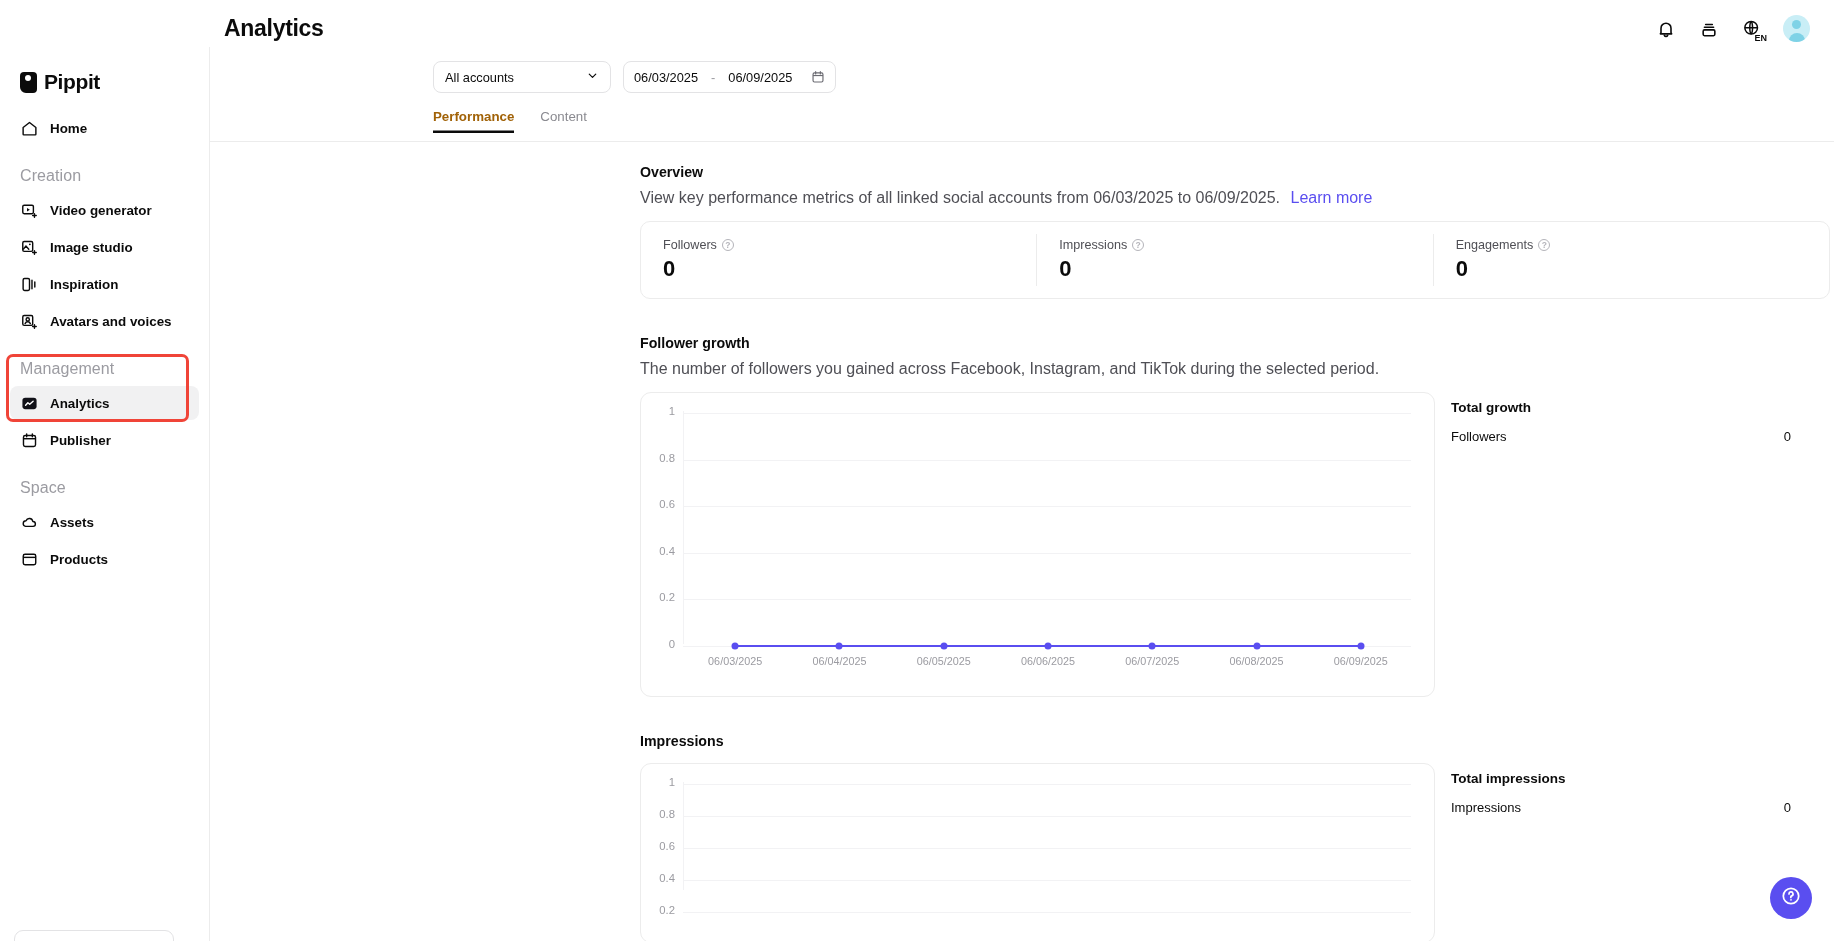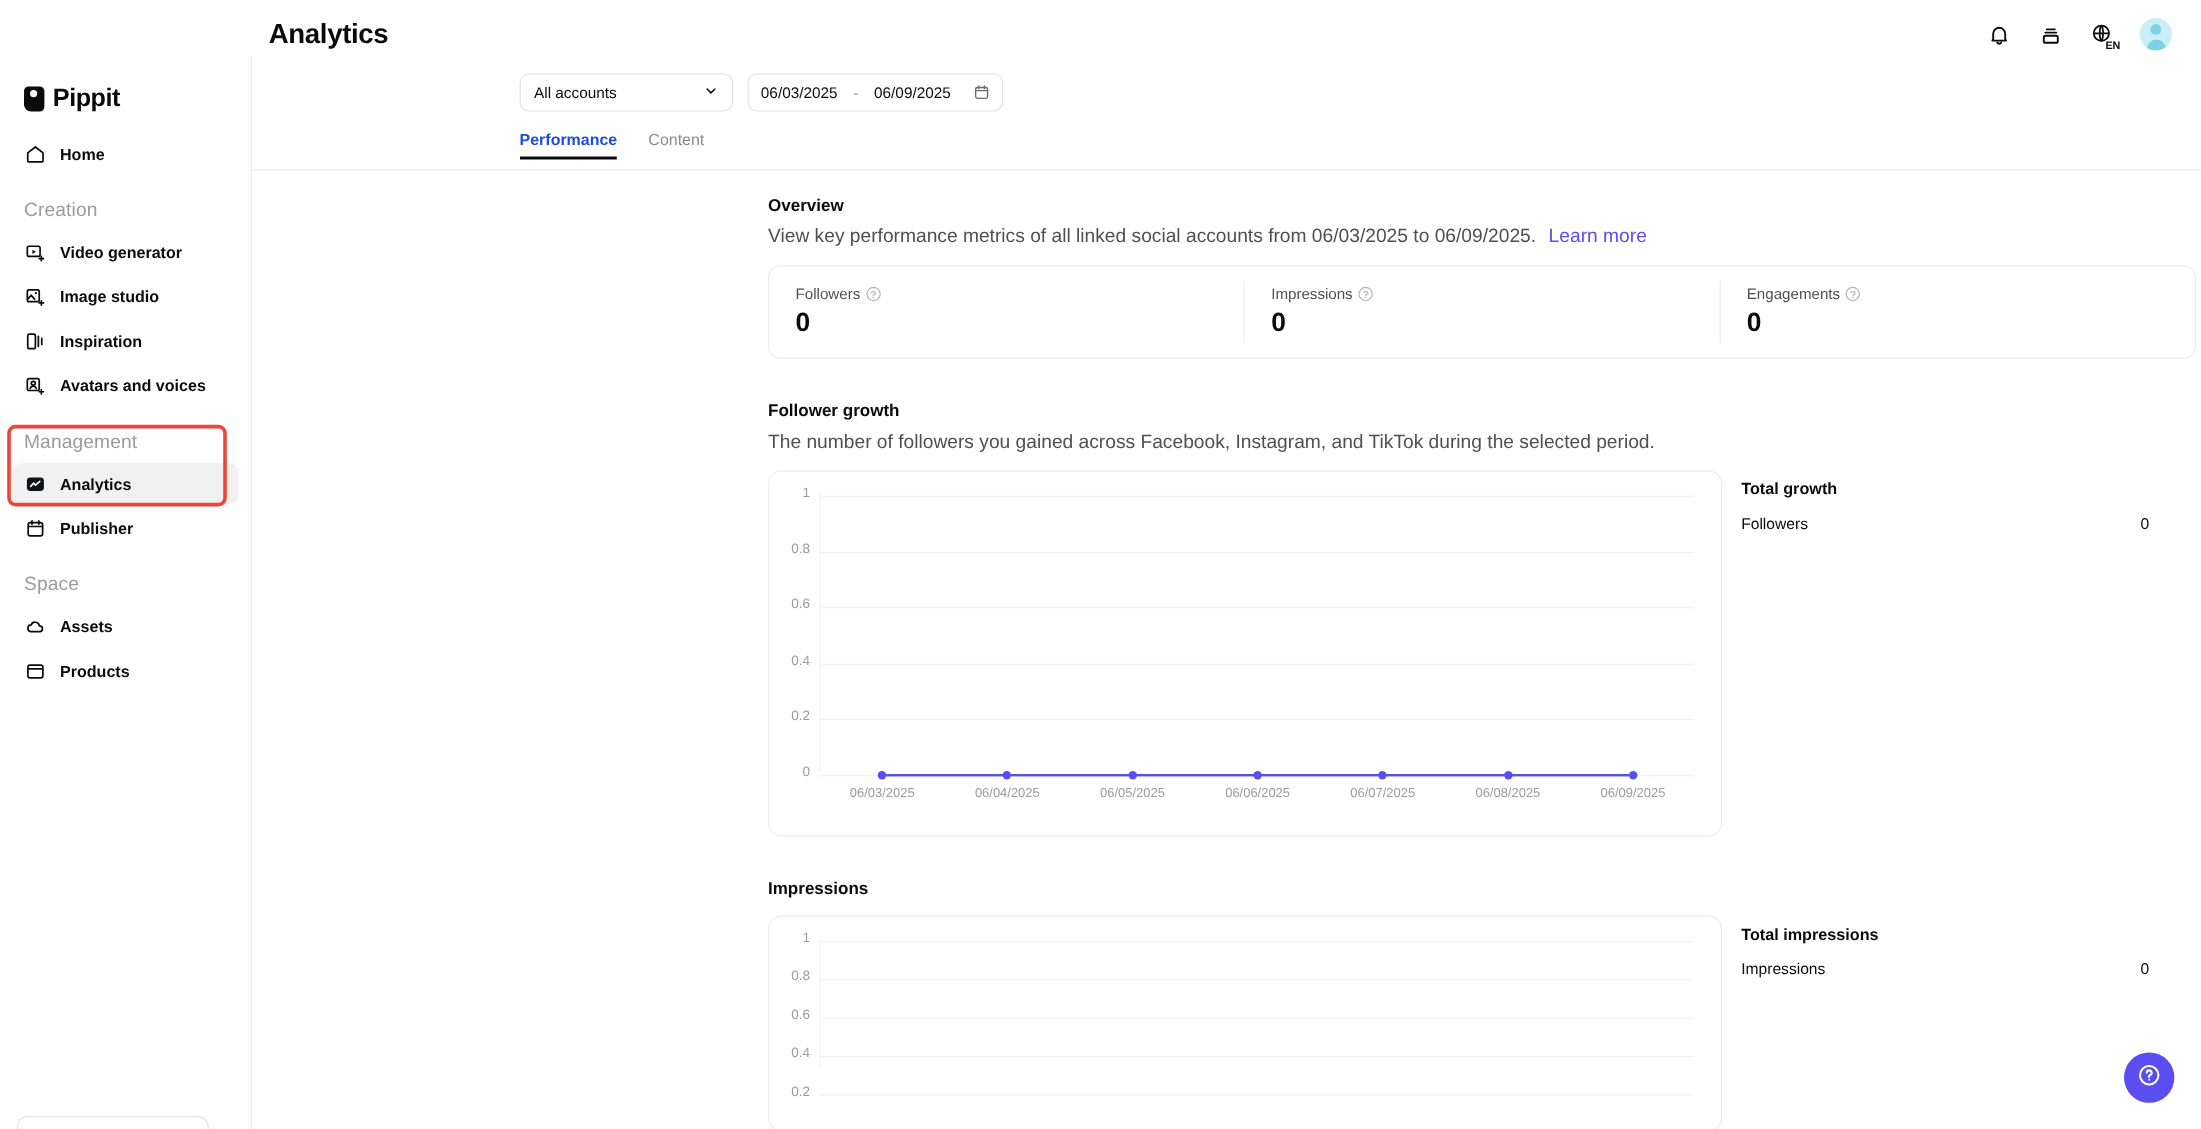--- a/index.html
+++ b/index.html
@@ -86,21 +86,21 @@
     padding: 0 10px; gap: 13px; font-size: 12.8px; cursor: pointer; background: #fff;
   }
   .dr-sep { color: #9b9ba1; }
   .cal-ico { margin-left: 6px; display: flex; }
 
   .tabs {
     display: flex; gap: 26px; padding-left: 223px; margin-top: 12px;
     border-bottom: 1px solid #ececec; height: 33px; align-items: flex-start; position: relative;
   }
   .tab { font-size: 13.3px; color: #8a8a90; padding-bottom: 9px; cursor: pointer; }
-  .tab.active { color: #1d4ed8; font-weight: 700; box-shadow: inset 0 -2.5px 0 #0b0b0b; }
+  .tab.active { color: #a16207; font-weight: 700; box-shadow: inset 0 -2.5px 0 #0b0b0b; }
 
   
   .content { padding: 22px 0 0 430px; }
   .sec-title { font-size: 14.2px; font-weight: 700; }
   .sec-desc { font-size: 16px; color: #4f4f55; margin-top: 9px; }
   .link { color: #5a4ef0; cursor: pointer; margin-left: 6px; }
 
   .cards {
     margin-top: 14px; width: 1190px; height: 78px; border: 1px solid #ececec; border-radius: 10px;
     display: flex; align-items: center; background: #fff;

